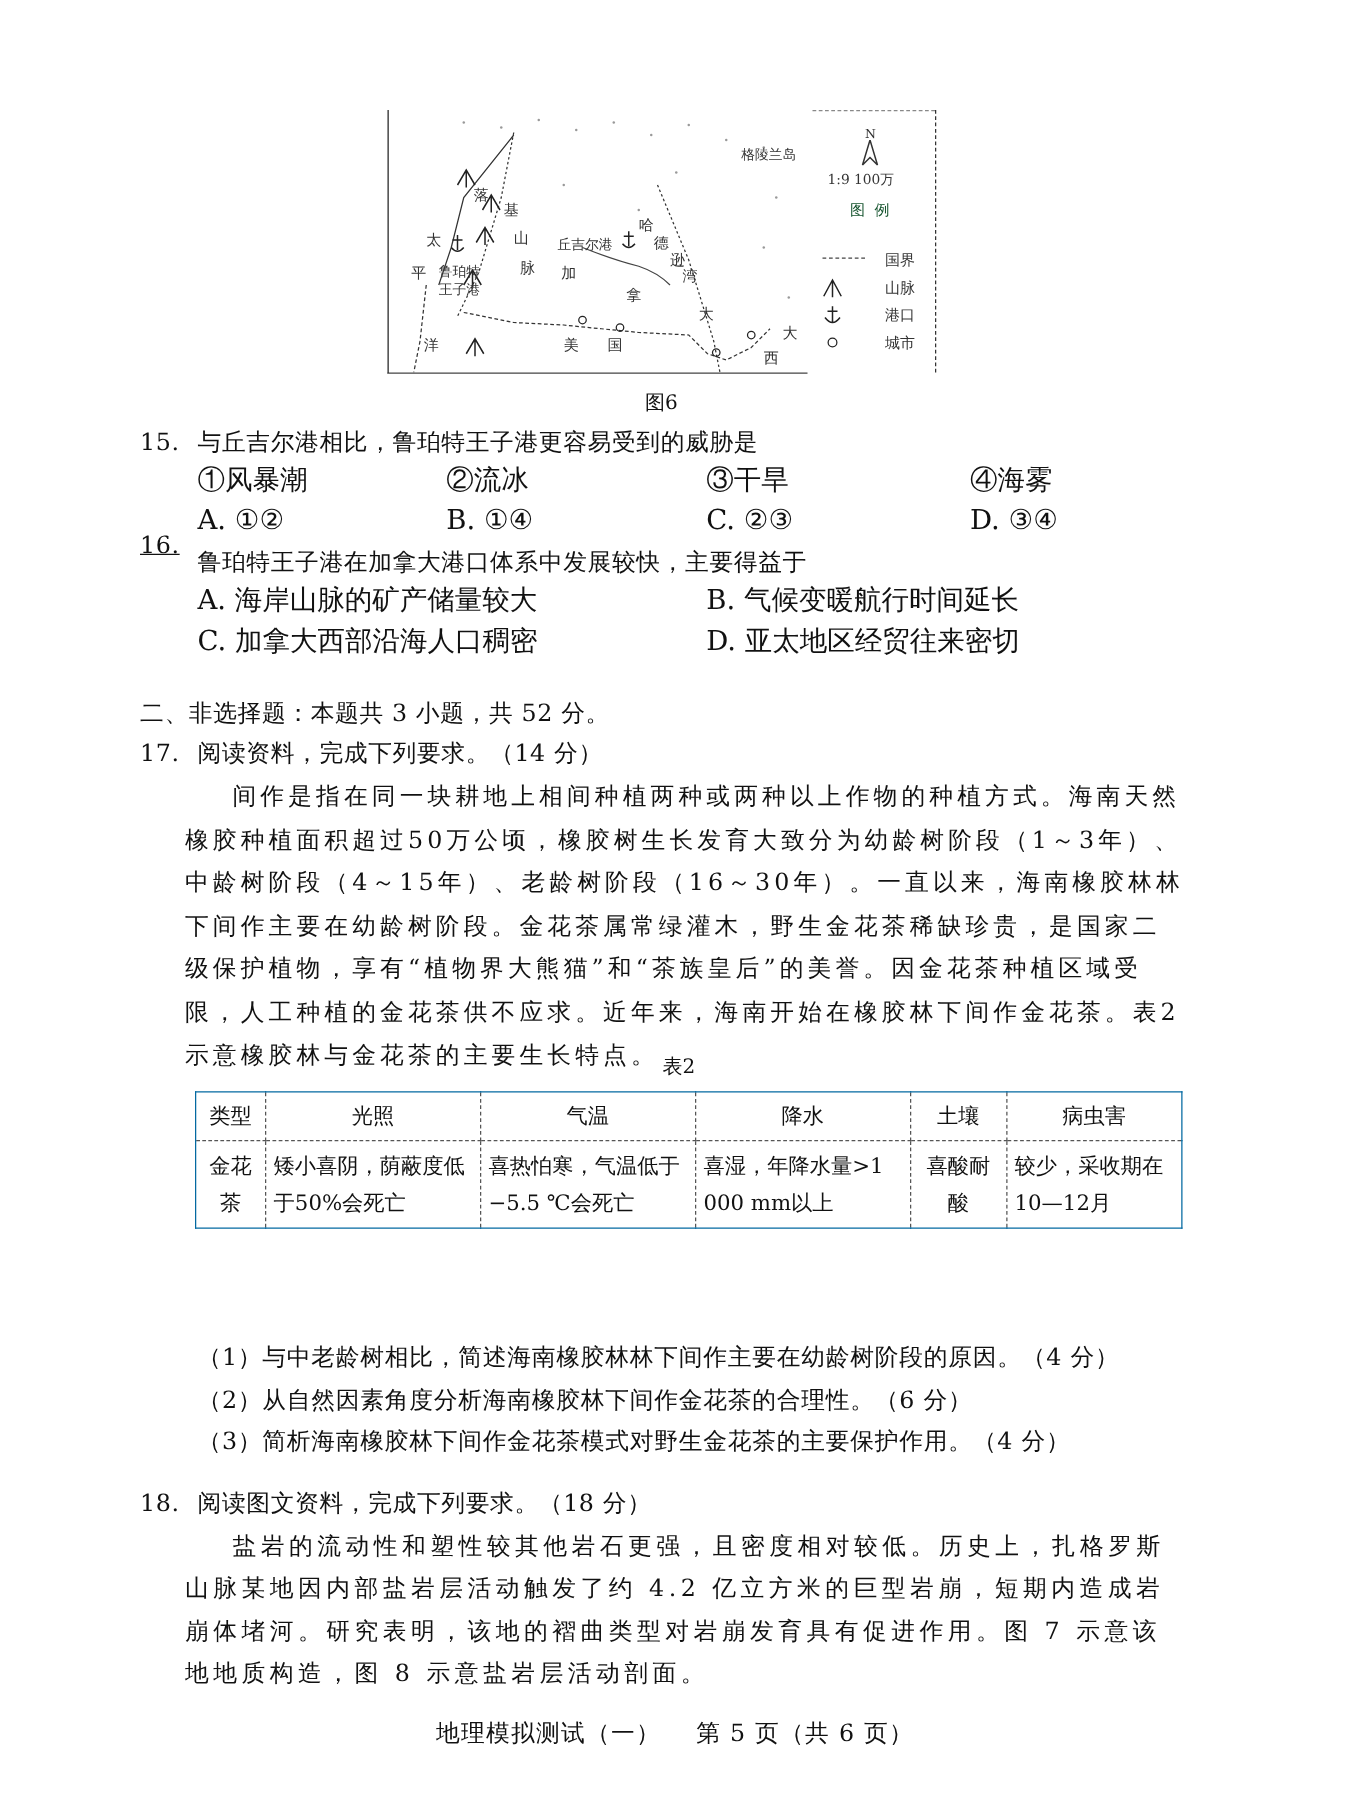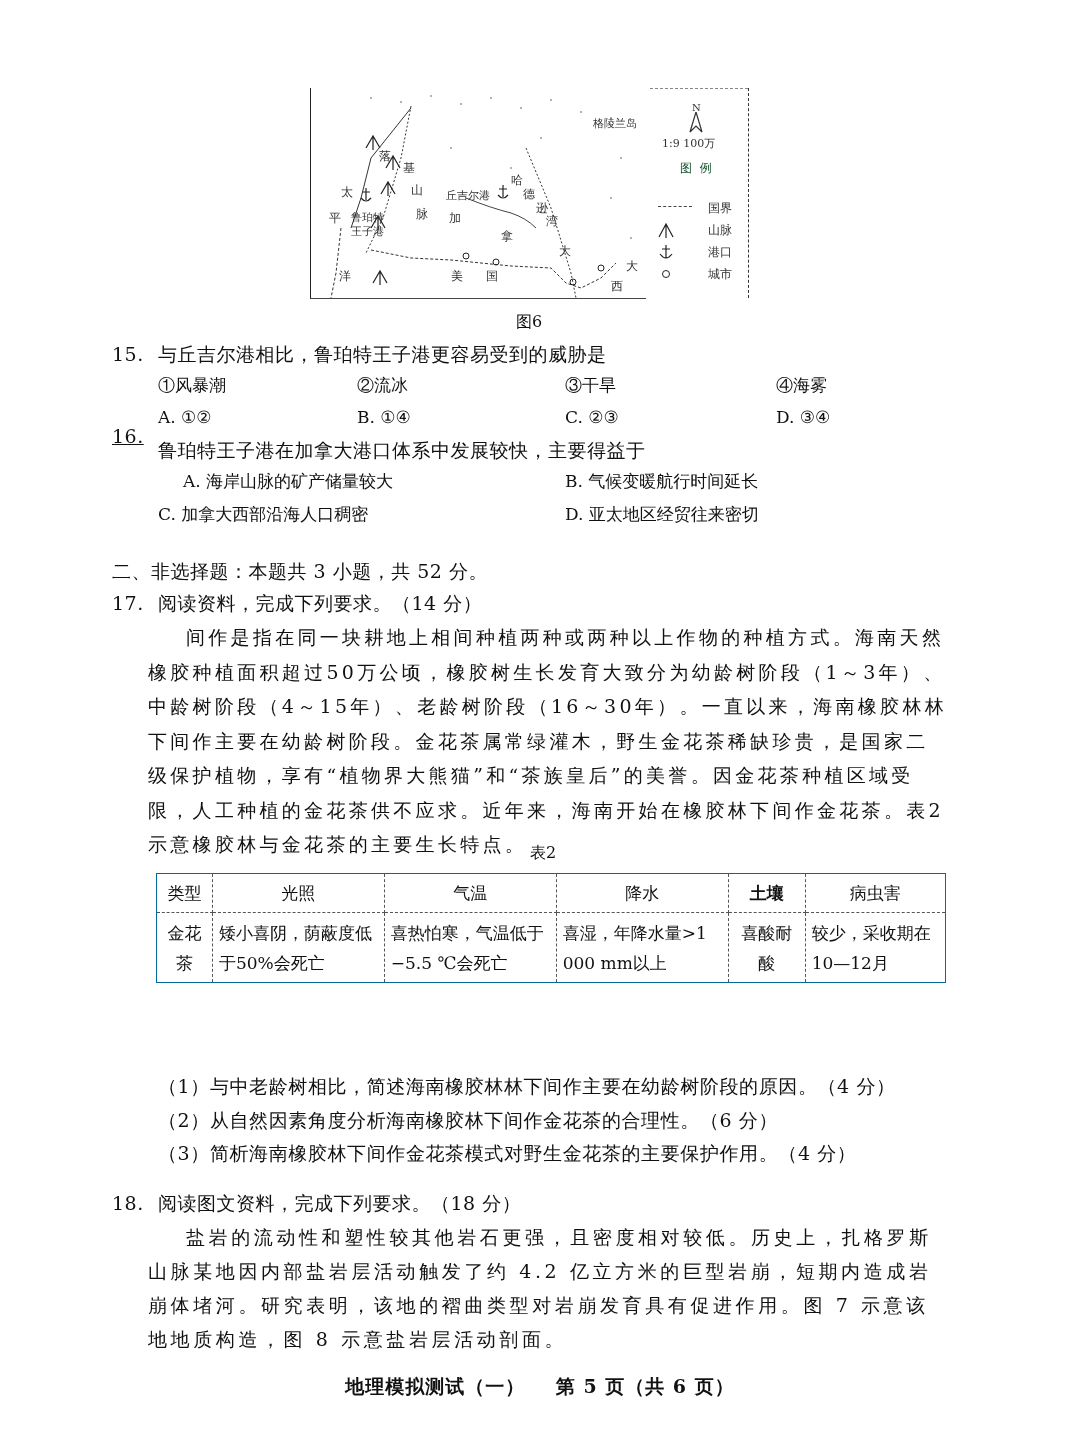--- a/index.html
+++ b/index.html
@@ -11,32 +11,32 @@
   #map-frame { left:310px; top:88px; width:440px; height:210px; }
   #map-body { left:0; top:0; width:335px; height:210px; border-left:1.5px solid #222; border-bottom:1.5px solid #444; }
   #map-legend { left:340px; top:0; width:98px; height:210px; border-right:1.5px dashed #333; }
   .map-label { position:absolute; font-size:12px; color:#333; white-space:nowrap; }
   .leg-row { position:absolute; left:0; width:98px; font-size:12px; color:#333; }
   .leg-sym { position:absolute; left:8px; }
   .leg-txt { position:absolute; left:58px; }
   
   .caption { font-size:16px; }
   
-  .opt { font-size:17px; line-height:32px; position:absolute; white-space:nowrap; }
+  .opt { font-size:22px; line-height:32px; position:absolute; white-space:nowrap; }
   
   .para { position:absolute; left:148px; width:800px; font-size:19px; line-height:34.5px; letter-spacing:3.3px; text-indent:38px; }
   .para2 { position:absolute; left:148px; width:800px; font-size:19px; line-height:34px; letter-spacing:3.6px; text-indent:38px; }
   
   #table { position:absolute; left:156px; top:873px; width:790px; border-collapse:collapse; border:1px solid #0369a1; font-size:17px; }
   #table th, #table td { border:1px dashed #555; text-align:center; vertical-align:middle; padding:2px 6px; font-weight:normal; line-height:30px; }
   #table th { height:34px; }
   #table td.col-type { width:48px; padding:0 2px; }
   #table td.left { text-align:left; }
   .sub-q { position:absolute; left:158px; font-size:19px; line-height:32px; white-space:nowrap; letter-spacing:0.6px; }
-  .footer { position:absolute; left:0; width:1080px; top:1374px; text-align:center; font-size:19px; letter-spacing:1px;font-weight:bold; }
+  .footer { position:absolute; left:0; width:1080px; top:1374px; text-align:center; font-size:19px; letter-spacing:1px; }
 </style>
 </head>
 <body>
 
 <div id="map-frame" class="abs">
   <div id="map-body" class="abs">
     <svg width="335" height="210" style="position:absolute;left:0;top:0;">
 
       <g fill="#999">
         <circle cx="60" cy="10" r="1"></circle>
@@ -146,40 +146,40 @@
 <div class="opt" style="left:357px;top:369px;">②流冰</div>
 <div class="opt" style="left:565px;top:369px;">③干旱</div>
 <div class="opt" style="left:776px;top:369px;">④海雾</div>
 <div class="opt" style="left:158px;top:401px;">A. ①②</div>
 <div class="opt" style="left:357px;top:401px;">B. ①④</div>
 <div class="opt" style="left:565px;top:401px;">C. ②③</div>
 <div class="opt" style="left:776px;top:401px;">D. ③④</div>
 
 <div class="abs txt" style="left:112px;top:419px;text-decoration:underline;">16.</div>
 <div class="abs txt" style="left:158px;top:433px;">鲁珀特王子港在加拿大港口体系中发展较快，主要得益于</div>
-<div class="opt" style="left:158px;top:465px;margin-left:25px;">A. 海岸山脉的矿产储量较大</div>
+<div class="opt" style="left:158px;top:465px;">A. 海岸山脉的矿产储量较大</div>
 <div class="opt" style="left:565px;top:465px;">B. 气候变暖航行时间延长</div>
 <div class="opt" style="left:158px;top:498px;">C. 加拿大西部沿海人口稠密</div>
 <div class="opt" style="left:565px;top:498px;">D. 亚太地区经贸往来密切</div>
 
 <div class="abs txt" style="left:112px;top:554px;font-weight:normal;">二、非选择题：本题共 3 小题，共 52 分。</div>
 
 <div class="abs txt" style="left:112px;top:586px;">17.</div>
 <div class="abs txt" style="left:158px;top:586px;">阅读资料，完成下列要求。（14 分）</div>
 <div class="para" style="top:620px;">间作是指在同一块耕地上相间种植两种或两种以上作物的种植方式。海南天然橡胶种植面积超过50万公顷，橡胶树生长发育大致分为幼龄树阶段（1～3年）、中龄树阶段（4～15年）、老龄树阶段（16～30年）。一直以来，海南橡胶林林下间作主要在幼龄树阶段。金花茶属常绿灌木，野生金花茶稀缺珍贵，是国家二级保护植物，享有“植物界大熊猫”和“茶族皇后”的美誉。因金花茶种植区域受限，人工种植的金花茶供不应求。近年来，海南开始在橡胶林下间作金花茶。表2示意橡胶林与金花茶的主要生长特点。</div>
 <div class="abs caption" style="left:530px;top:843px;">表2</div>
 
 <table id="table">
   <thead>
     <tr>
       <th>类型</th>
       <th style="width:150px;margin-left:16px;">光照</th>
       <th style="width:150px;">气温</th>
       <th style="width:150px;">降水</th>
-      <th style="width:60px;font-weight:bold;">土壤</th>
+      <th style="width:60px;">土壤</th>
       <th style="width:120px;">病虫害</th>
     </tr>
   </thead>
   <tbody>
     <tr style="height:70px;">
       <td class="col-type">金花茶</td>
       <td class="left">矮小喜阴，荫蔽度低于50%会死亡</td>
       <td class="left">喜热怕寒，气温低于−5.5 ℃会死亡</td>
       <td class="left">喜湿，年降水量&gt;1 000 mm以上</td>
       <td>喜酸耐酸</td>

